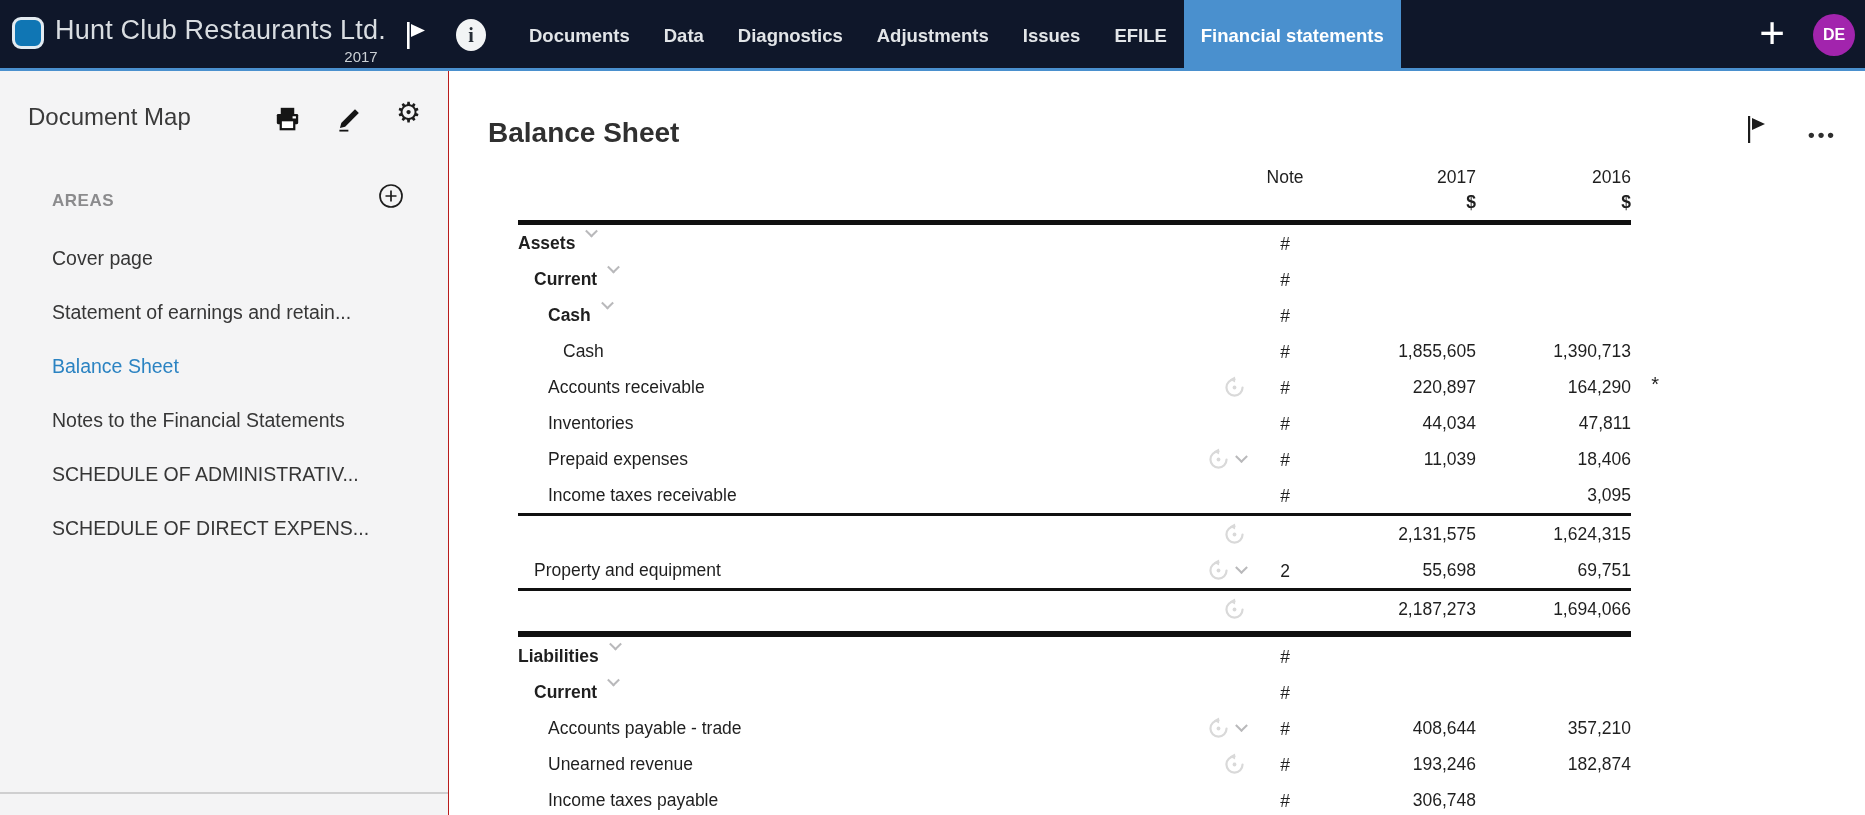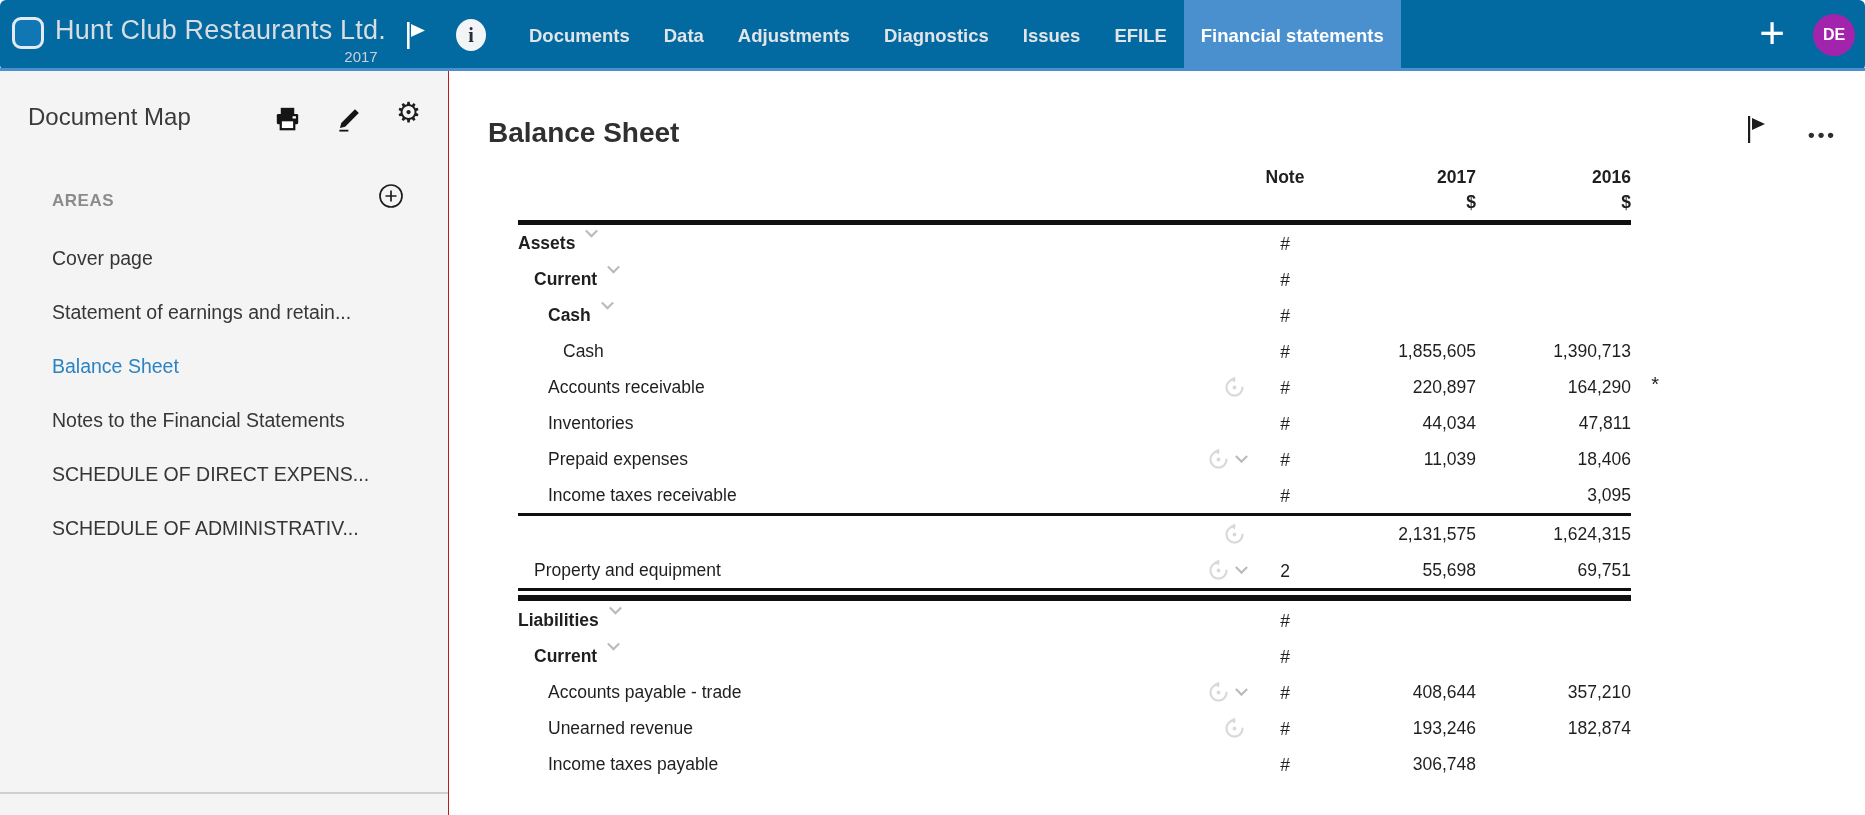--- a/index.html
+++ b/index.html
@@ -1,20 +1,20 @@
 <!DOCTYPE html>
 <html><head>
 <meta charset="utf-8">
 <style>
   * { margin:0; padding:0; box-sizing:border-box; }
   html,body { width:1865px; height:815px; overflow:hidden; background:#fff;
     font-family:"Liberation Sans", sans-serif; }
 
   
-  .topbar { position:absolute; top:0; left:0; width:1865px; height:71px; background:#0369a1; z-index:5;border-radius:6px; }
+  .topbar { position:absolute; top:0; left:0; width:1865px; height:71px; background:#0f172a; z-index:5; }
   .topbar::after { content:""; position:absolute; left:0; bottom:0; width:100%; height:3px; background:#4a90ce; }
   .logo { position:absolute; left:12px; top:17px; width:32px; height:32px; border:3px solid #e3ebf1;
     border-radius:9px; background:#1076b4; }
   .company { position:absolute; left:55px; top:15px; font-size:27px; color:#d9dde1; letter-spacing:.2px; white-space:nowrap; }
   .fileyear { position:absolute; left:330px; top:48px; width:62px; text-align:center; font-size:15px; color:#ccd1d6; }
   .tb-flag { position:absolute; left:404px; top:21px; }
   .info-icon { position:absolute; left:456px; top:19px; width:30px; height:32px; border-radius:50%;
     background:#f2f4f5; color:#262d36; font-weight:bold; font-size:20px; text-align:center; line-height:32px;
     font-family:"Liberation Serif", serif; }
   .nav { position:absolute; left:512px; top:0; height:71px; display:flex; z-index:6;font-weight:bold; }
@@ -52,21 +52,21 @@
   .ind1 .lab { left:16px; } .ind2 .lab { left:30px; } .ind3 .lab { left:45px; }
   .note { position:absolute; left:737px; width:60px; text-align:center; top:50%; transform:translateY(-44%); }
   .v17 { position:absolute; right:155px; width:150px; text-align:right; top:50%; transform:translateY(-50%); }
   .v16 { position:absolute; right:0; width:150px; text-align:right; top:50%; transform:translateY(-50%); }
   .star { position:absolute; right:-28px; top:4px; font-size:20px; color:#1f1f1f; }
   .icons { position:absolute; left:664px; width:64px; height:100%; display:flex; align-items:center;
     justify-content:flex-end; gap:7px; }
   .chev { display:inline-block; width:9px; height:9px; border-right:2px solid #b9b9bb; border-bottom:2px solid #b9b9bb;
     transform:rotate(45deg) translate(-2px,-2px); }
   .lab .chev { margin-left:12px; margin-top:-3px; }
-  .hdr { height:26px; font-weight:bold; }
+  .hdr { height:26px; font-weight:normal; }
   .hdr .note { transform:translateY(-50%); }
   .hdr2 { height:24px; font-weight:bold; }
   .rule { background:#101010; }
   .rule.thin { height:3px; margin-top:0; }
   .rule.thick1 { height:5px; margin-top:6px; }
   .rule.thick2 { height:6px; margin-top:4px; margin-bottom:1px; }
 </style>
 </head>
 <body>
 
@@ -77,22 +77,22 @@
   <div class="tb-flag">
     <svg width="26" height="30" viewBox="0 0 26 30">
       <rect x="3" y="1" width="2.6" height="27" fill="#ffffff"></rect>
       <path d="M7 3 L21 9.5 L7 16 Z" fill="#ffffff"></path>
     </svg>
   </div>
   <div class="info-icon">i</div>
   <div class="nav">
       <div class="nav-item">Documents</div>
       <div class="nav-item">Data</div>
+      <div class="nav-item">Diagnostics</div>
       <div class="nav-item">Adjustments</div>
-      <div class="nav-item">Diagnostics</div>
       <div class="nav-item">Issues</div>
       <div class="nav-item">EFILE</div>
       <div class="nav-item active">Financial statements</div>
     </div>
   <div class="tb-plus">+</div>
   <div class="avatar">DE</div>
 </div>
 
 <div class="sidebar">
   <div class="sb-title">Document Map</div>
@@ -116,22 +116,22 @@
     <svg width="26" height="26" viewBox="0 0 26 26">
       <circle cx="13" cy="13" r="11" fill="none" stroke="#1d1d1d" stroke-width="1.7"></circle>
       <path d="M13 7.5 v11 M7.5 13 h11" stroke="#1d1d1d" stroke-width="1.7"></path>
     </svg>
   </div>
   <div class="sb-list">
       <div class="sb-item">Cover page</div>
       <div class="sb-item">Statement of earnings and retain...</div>
       <div class="sb-item active">Balance Sheet</div>
       <div class="sb-item">Notes to the Financial Statements</div>
+      <div class="sb-item">SCHEDULE OF ADMINISTRATIV...</div>
       <div class="sb-item">SCHEDULE OF DIRECT EXPENS...</div>
-      <div class="sb-item">SCHEDULE OF ADMINISTRATIV...</div>
     </div>
   <div class="sb-footer"></div>
 </div>
 
 <div class="main">
   <div class="main-title">Balance Sheet</div>
   <div class="main-flag">
     <svg width="26" height="30" viewBox="0 0 26 30">
       <rect x="3" y="1" width="2.2" height="27" fill="#1c1c1c"></rect>
       <path d="M7 3 L20 9 L7 15 Z" fill="#1c1c1c"></path>
@@ -236,20 +236,33 @@
                 <circle cx="12" cy="12" r="2" fill="#d9d9d9"></circle>
               </svg>
             </span>
             <span class="chev"></span>
           </span>
           <span class="note">2</span>
           <span class="v17">55,698</span>
           <span class="v16">69,751</span>
         </div>
         <div class="rule thin"></div>
+        <div class="t-row ind0">
+          <span class="icons">
+            <span>
+              <svg width="23" height="23" viewBox="0 0 24 24" style="display:block">
+                <path d="M12 3.6 a8.4 8.4 0 1 0 8.4 8.4" fill="none" stroke="#d9d9d9" stroke-width="2.3" stroke-linecap="round"></path>
+                <path d="M12.6 0.6 L12.6 6.8 L7.0 3.7 Z" fill="#d9d9d9"></path>
+                <circle cx="12" cy="12" r="2" fill="#d9d9d9"></circle>
+              </svg>
+            </span>
+          </span>
+          <span class="v17">2,187,273</span>
+          <span class="v16">1,694,066</span>
+        </div>
         <div class="rule thick2"></div>
         <div class="t-row ind0">
           <span class="lab bold">Liabilities<span class="chev"></span></span>
           <span class="note">#</span>
         </div>
         <div class="t-row ind1">
           <span class="lab bold">Current<span class="chev"></span></span>
           <span class="note">#</span>
         </div>
         <div class="t-row ind2">

